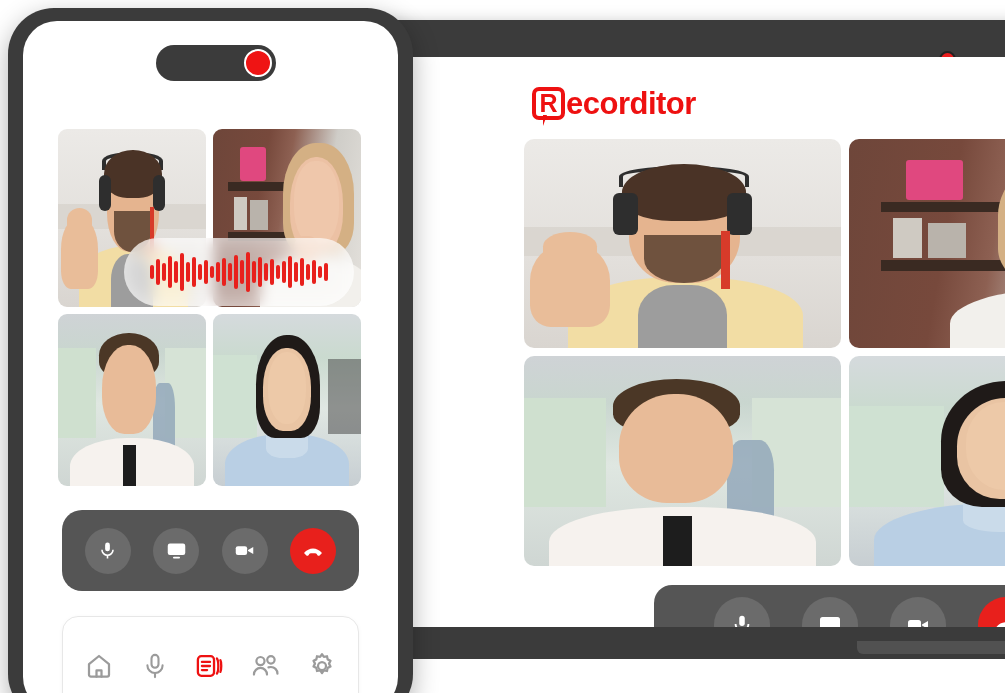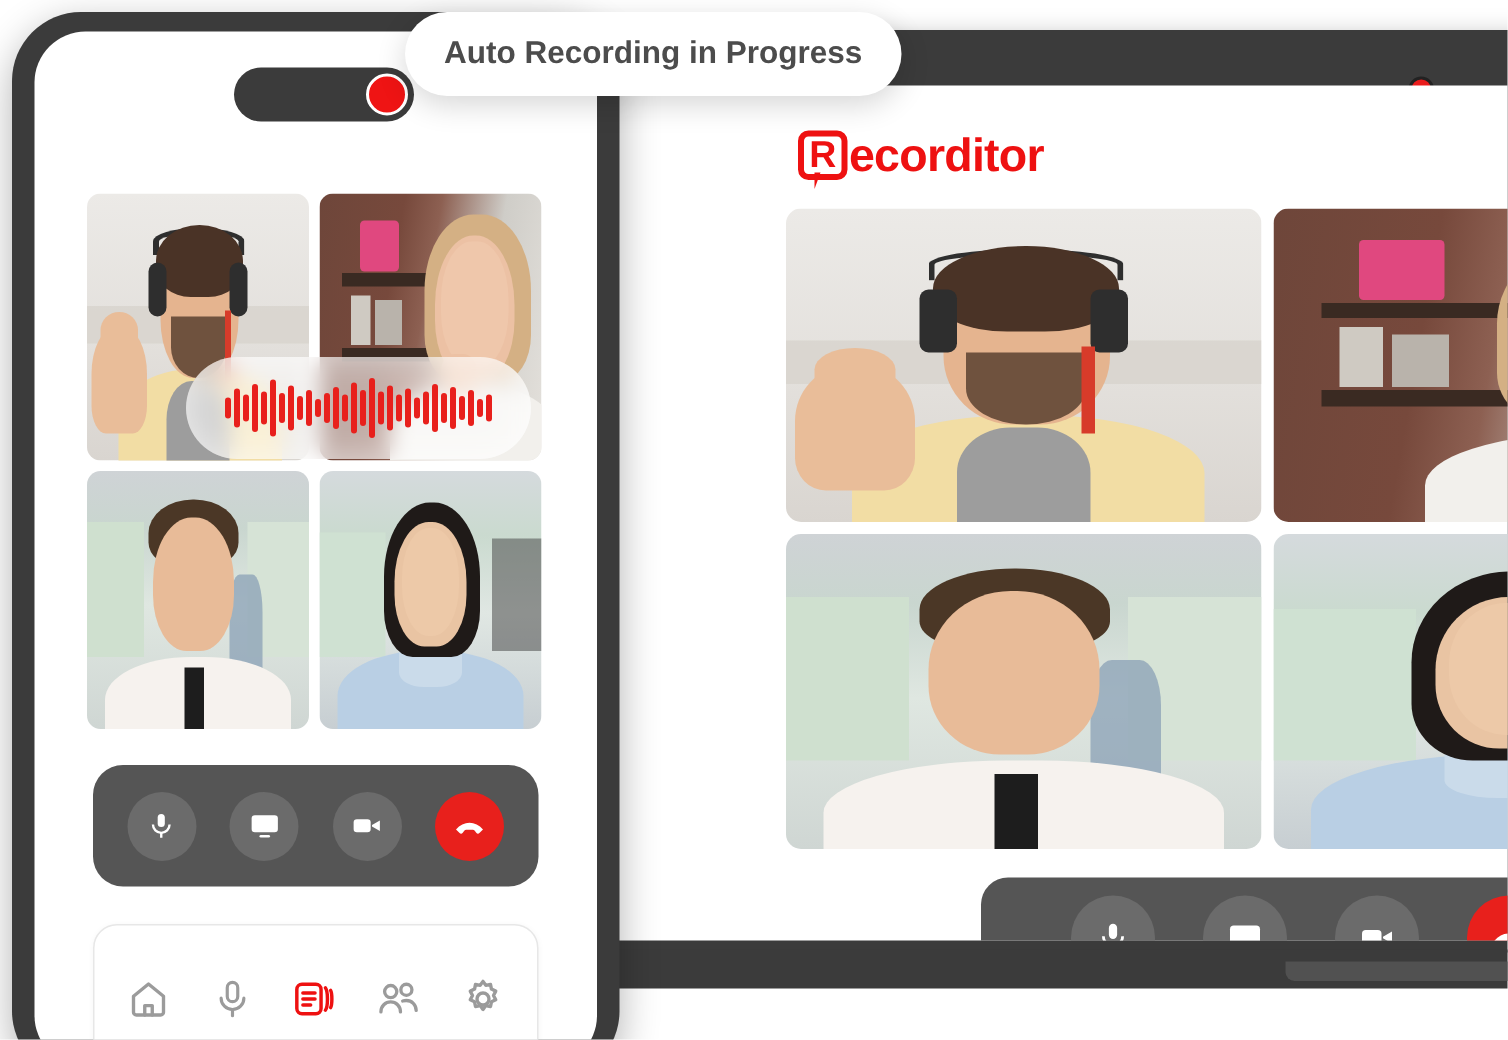--- a/index.html
+++ b/index.html
@@ -494,15 +494,14 @@
           <svg width="30" height="30" viewBox="0 0 24 24" fill="none" stroke="#9b9b9b" stroke-width="1.8" stroke-linejoin="round">
             <circle cx="12" cy="12" r="3.2"></circle>
             <path d="M12 2.6l1.5 2.1 2.5-.5.5 2.5 2.3 1.1-1.2 2.3 1.2 2.3-2.3 1.1-.5 2.5-2.5-.5L12 17.6l-1.5-2.1-2.5.5-.5-2.5-2.3-1.1 1.2-2.3-1.2-2.3 2.3-1.1.5-2.5 2.5.5z"></path>
           </svg>
         </button>
       </div>
 
     </div>
   </div>
 
-  <div class="tooltip">Auto Recording in Progress</div>
 
 </div>
 
 </body></html>

